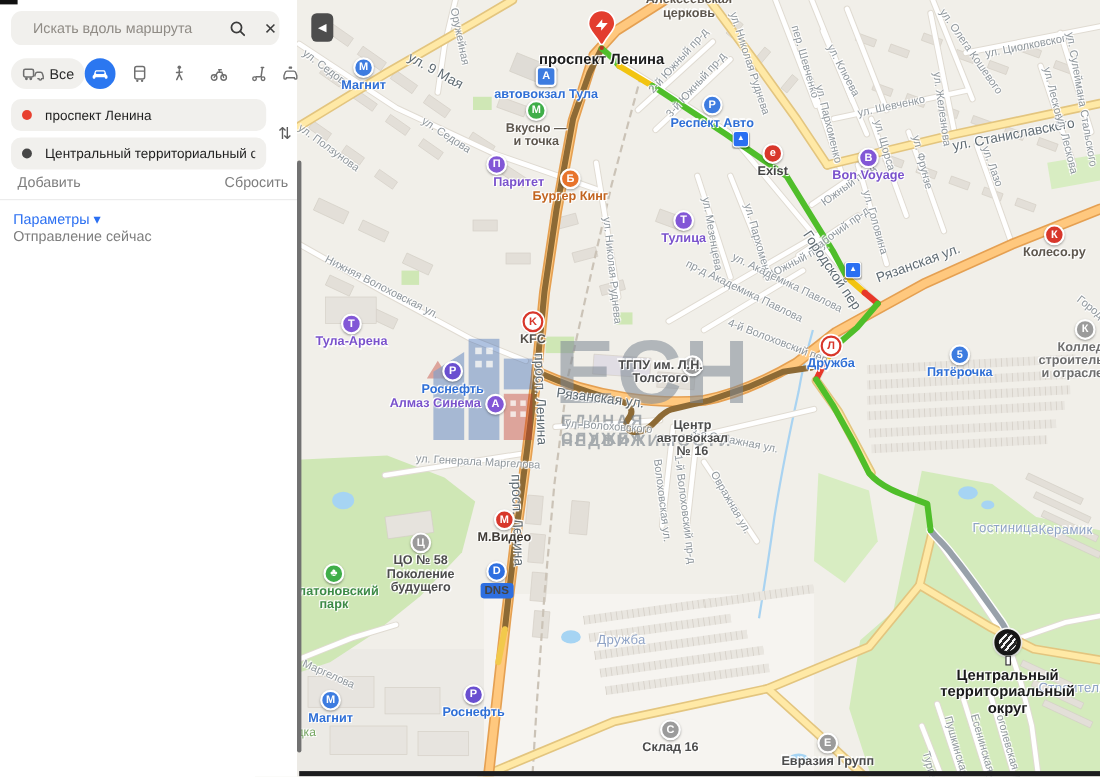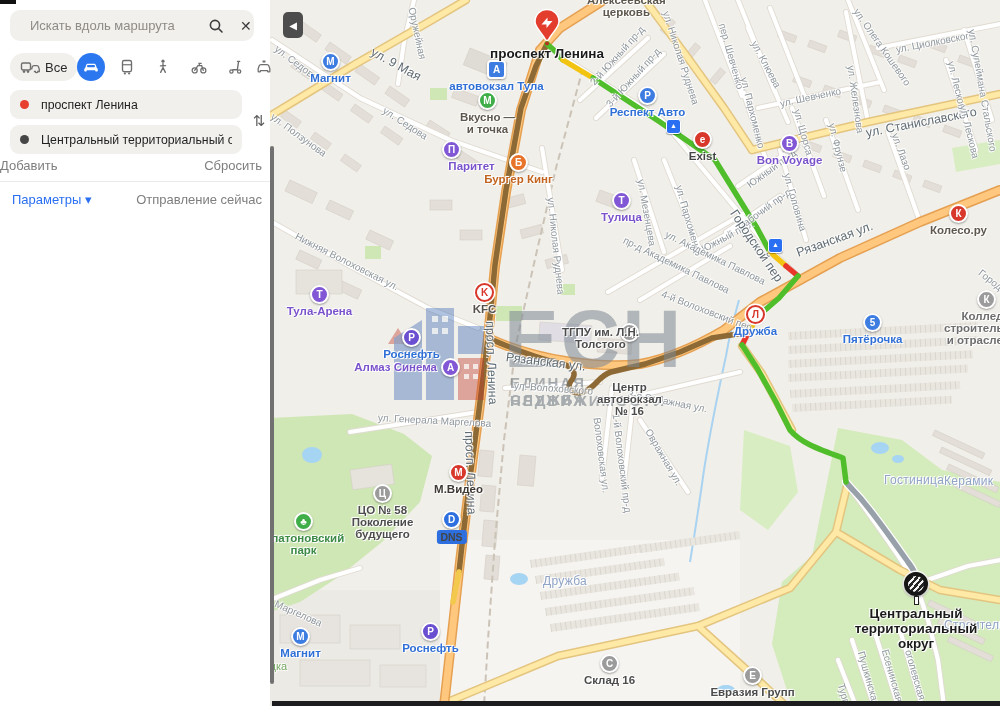--- a/index.html
+++ b/index.html
@@ -65,24 +65,24 @@
             padding:0 10px;font-size:13px;color:#2b2b2b;cursor:pointer;}
   .mode-circle{position:absolute;width:28px;height:28px;border-radius:50%;display:flex;align-items:center;
                justify-content:center;cursor:pointer;}
   .mode-circle.sel{background:#2b77f0;}
   .wp{position:absolute;left:10px;width:232px;height:29px;background:#f1f0ed;border-radius:9px;display:flex;
       align-items:center;padding:0 10px;box-sizing:border-box;cursor:text;}
   .wp-dot{width:9px;height:9px;border-radius:50%;flex:0 0 9px;margin-right:12px;}
   .wp-text{font-size:12.3px;color:#1f1f1f;white-space:nowrap;overflow:hidden;}
   #swap-btn{position:absolute;left:250px;top:107px;width:18px;height:28px;color:#5e5e5e;font-size:15px;
             display:flex;align-items:center;justify-content:center;cursor:pointer;}
-  #row-add{position:absolute;left:0;right:8px;top:158px;display:flex;justify-content:space-between;}
+  #row-add{position:absolute;left:16px;right:8px;top:158px;display:flex;justify-content:space-between;}
   .gray-link{font-size:13px;color:#7e7e7e;cursor:pointer;}
   #divider1{position:absolute;left:0;right:0;top:181px;height:1px;background:#eaeaea;}
-  #row-params{position:absolute;left:12px;right:8px;top:192px;display:flex;justify-content:space-between;}
+  #row-params{position:absolute;left:12px;right:8px;top:192px;display:flex;justify-content:space-between;flex-direction:column;}
   .blue-link{font-size:13px;color:#2a6ff2;cursor:pointer;}
   #route-card{position:absolute;left:0;top:212px;width:270px;height:73px;background:#edf1f6;box-sizing:border-box;
               border-left:4px solid #2a6ff2;cursor:pointer;}
   #rc-line1{position:absolute;left:9px;top:10px;display:flex;align-items:baseline;gap:8px;}
   #rc-duration{font-size:15px;font-weight:700;color:#111;}
   #rc-arrival{font-size:13px;color:#8c8c8c;}
   #rc-distance{position:absolute;left:9px;top:31px;font-size:12px;color:#8c8c8c;}
   #rc-links{position:absolute;left:9px;right:8px;top:48px;display:flex;justify-content:space-between;}
 </style>
 </head>

